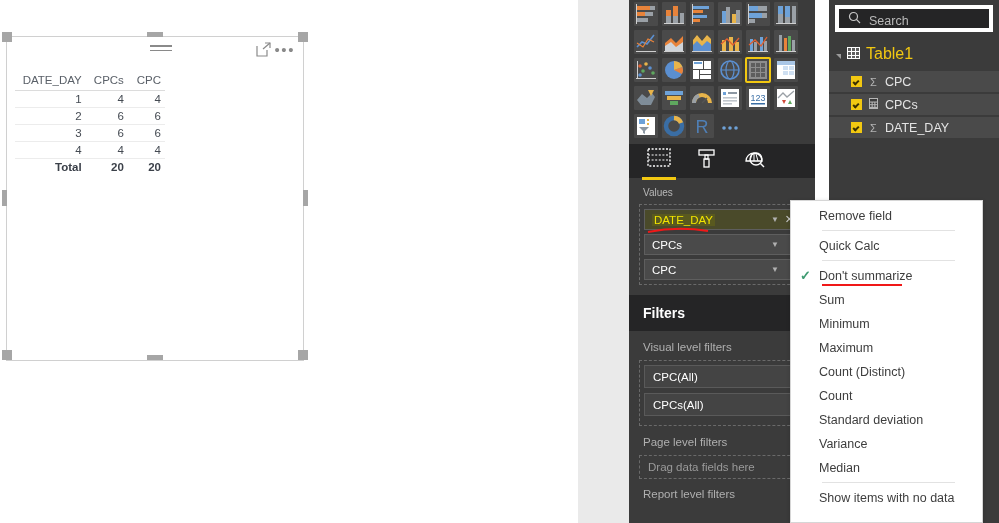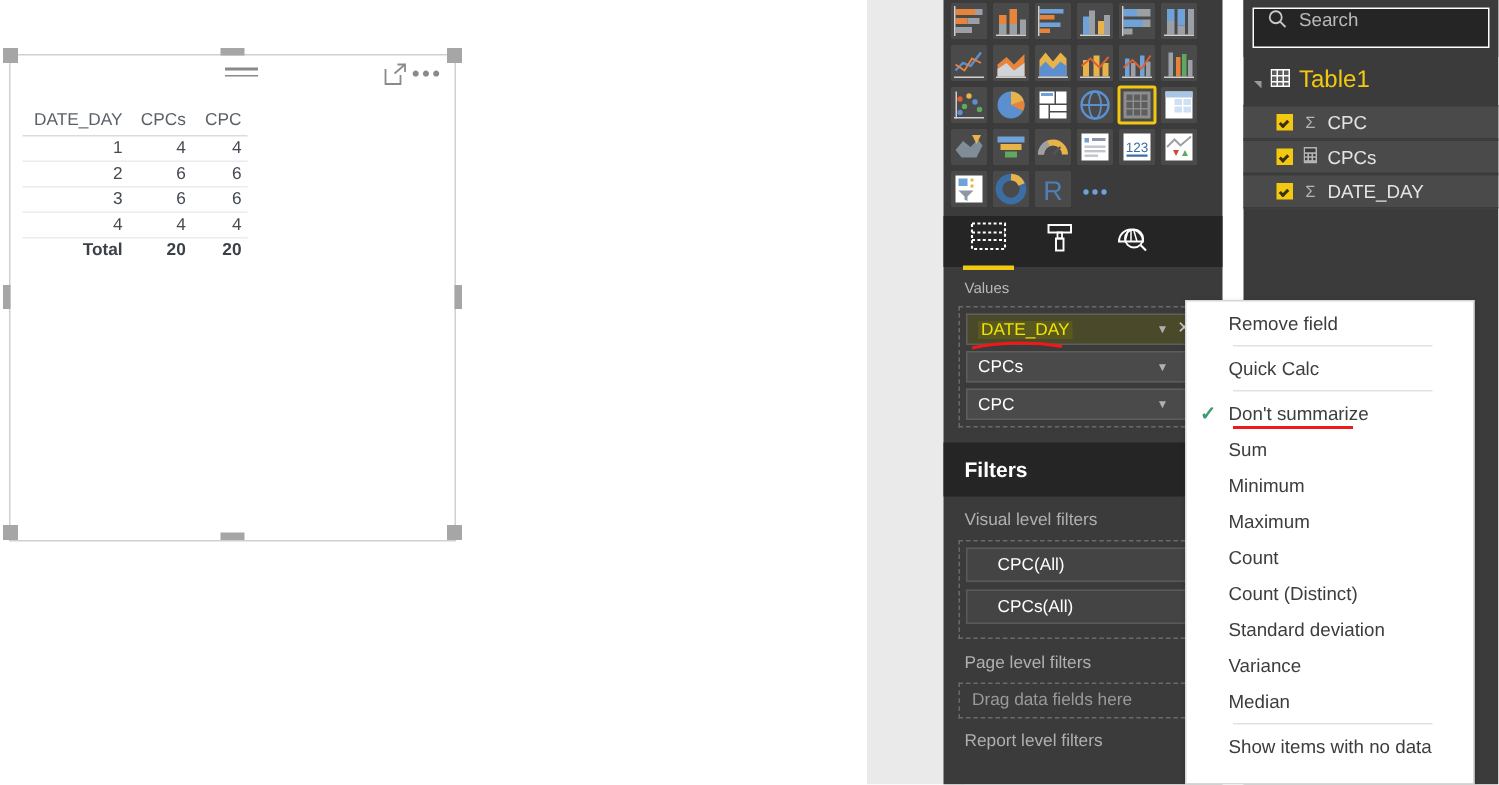--- a/index.html
+++ b/index.html
@@ -68,35 +68,35 @@
   .well-row.highlighted{background:#4a4a2a;}
   .well-row.highlighted .well-label{color:#f2e400;background:#59591f;padding:0 2px;}
   .well-caret{position:absolute;right:20px;color:#b0b0b0;font-size:8px;}
   .well-x{position:absolute;right:5px;color:#cfcfcf;font-size:11px;line-height:1;}
   .red-underline{position:absolute;left:2px;top:17px;width:62px;height:7px;}
 
   .filters-title{font-size:14px;font-weight:bold;color:#ffffff;background:#252526;padding:10px 0 10px 14px;margin-top:10px;}
   .sub-title{font-size:11.5px;color:#b0b0b0;padding:10px 0 7px 14px;}
   .filter-box{
     background:#444444;border:1px solid #5a5a5a;box-sizing:border-box;height:23px;
-    margin-bottom:5px;display:flex;align-items:center;padding-left:20px;
+    margin-bottom:5px;display:flex;align-items:center;padding-left:8px;
     font-size:11.5px;color:#ffffff;cursor:pointer;
   }
   .drop-hint{
     margin:0 10px;border:1px dashed #6a6a6a;height:24px;display:flex;align-items:center;
     padding-left:8px;font-size:11.5px;color:#9a9a9a;box-sizing:border-box;
   }
   .report-level{font-size:11.5px;color:#b0b0b0;padding:9px 0 0 14px;}
 
   
   #fields-pane{position:absolute;left:829px;top:0;width:170px;height:523px;background:#3b3b3b;}
   #search-wrap{background:#3b3b3b;padding:5px 6px 6px 6px;}
   #search-box{
-    background:#252526;border:1px solid #ffffff;box-sizing:border-box;height:27px;
-    display:flex;align-items:flex-start;padding-left:9px;gap:8px;cursor:text;
+    background:#252526;border:4px solid #ffffff;box-sizing:border-box;height:27px;
+    display:flex;align-items:flex-end;padding-left:9px;gap:8px;cursor:text;
   }
   #search-box .sg{color:#c9c9c9;}
   #search-text{font-size:12.5px;color:#b9b9b9;}
   .table-node{display:flex;align-items:center;gap:6px;padding:7px 0 7px 7px;font-size:16px;color:#f2c811;cursor:pointer;}
   .tri{width:0;height:0;border-left:5px solid transparent;border-top:5px solid #9a9a9a;margin-top:4px;}
   .field-item{
     background:#4a4a4a;border-top:1px solid #3b3b3b;border-bottom:1px solid #3b3b3b;
     height:21px;display:flex;align-items:center;gap:6px;padding-left:22px;
     font-size:12.5px;color:#e4e4e4;cursor:pointer;
   }
@@ -581,26 +581,26 @@
   <div class="menu-item">
       <span>Sum</span>
     </div>
   <div class="menu-item">
       <span>Minimum</span>
     </div>
   <div class="menu-item">
       <span>Maximum</span>
     </div>
   <div class="menu-item">
+      <span>Count (Distinct)</span>
+    </div>
+  <div class="menu-item">
       <span>Count</span>
     </div>
   <div class="menu-item">
-      <span>Count (Distinct)</span>
-    </div>
-  <div class="menu-item">
       <span>Standard deviation</span>
     </div>
   <div class="menu-item">
       <span>Variance</span>
     </div>
   <div class="menu-item">
       <span>Median</span>
     </div>
   <div class="menu-sep"></div>
   <div class="menu-item">

